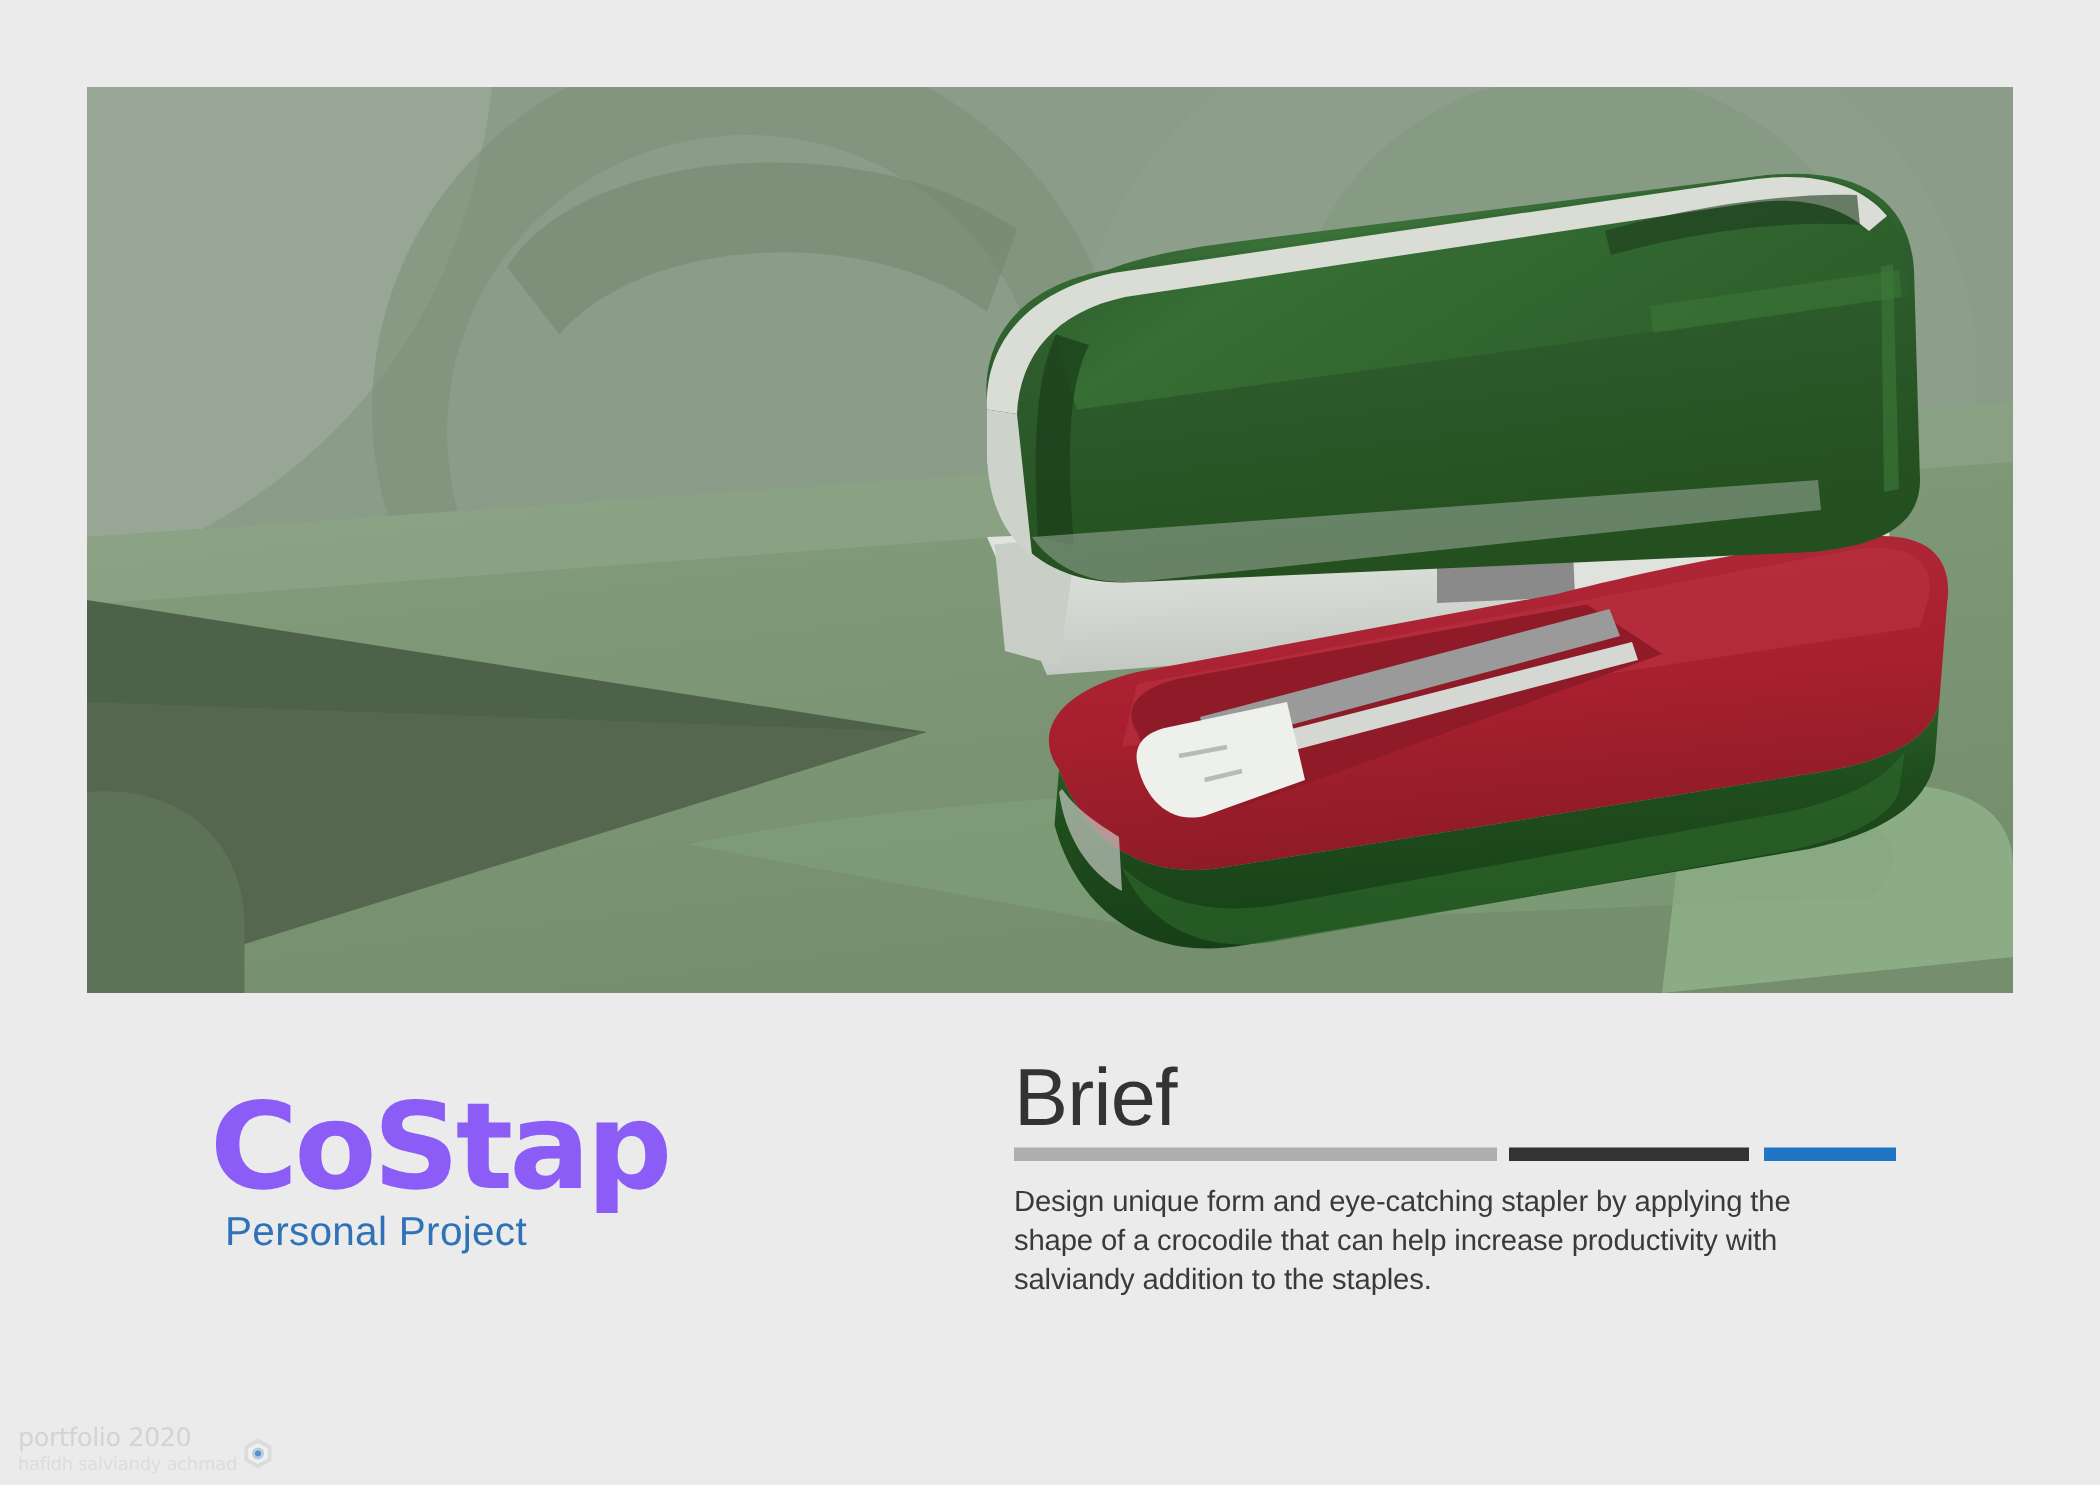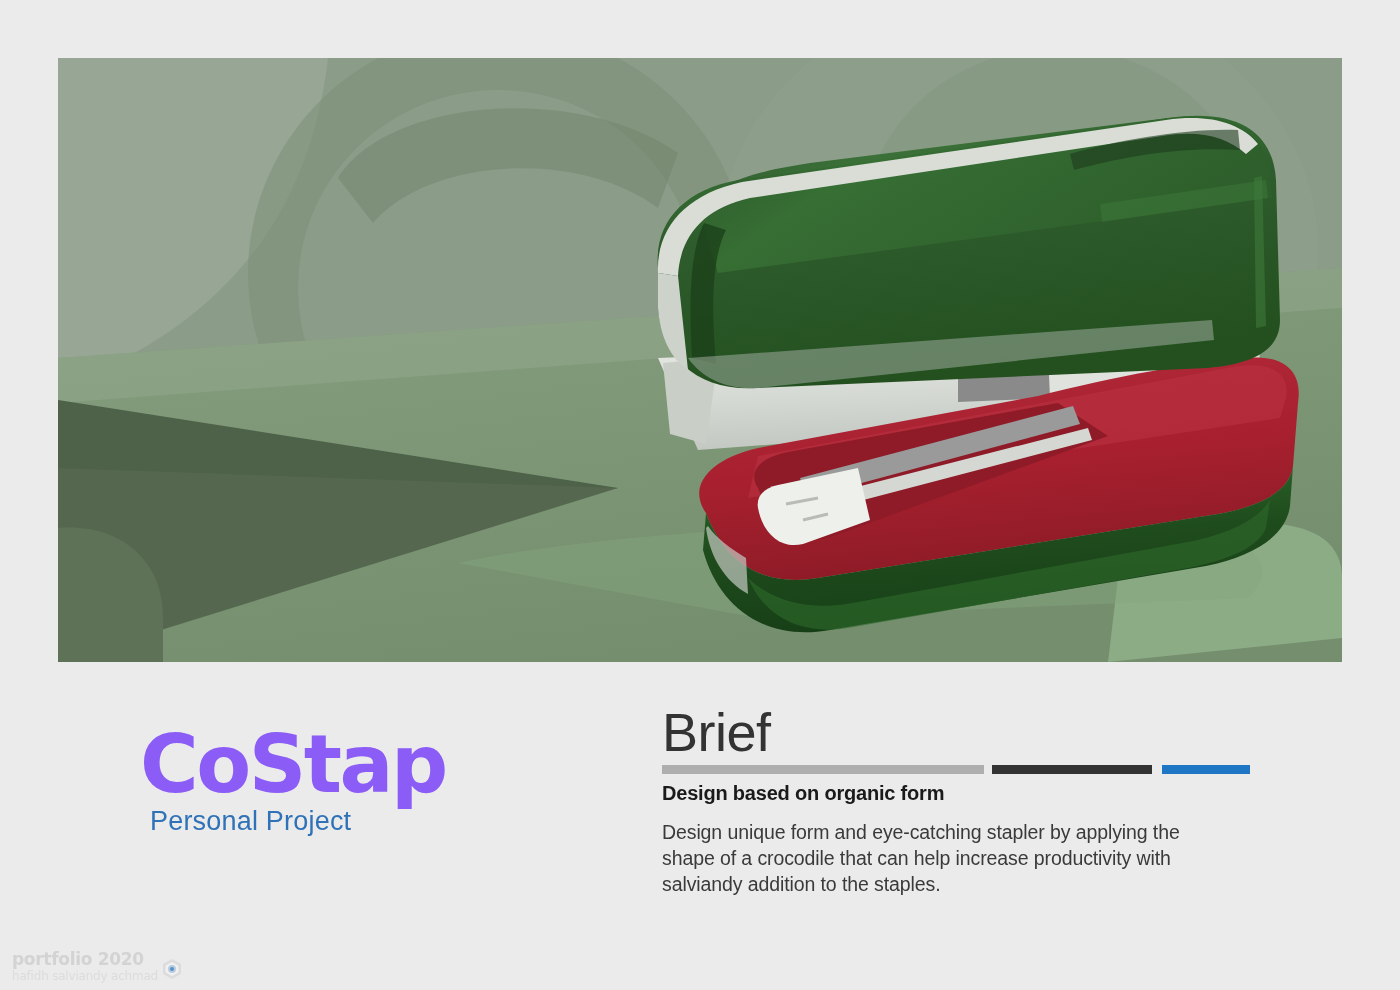--- a/index.html
+++ b/index.html
@@ -47,21 +47,21 @@
     font-size: 27px;
     color: #2f72b8;
     margin: 4px 0 0 10px;
     letter-spacing: 0.2px;
     font-family: "Liberation Sans", sans-serif;
   }
 
   
   #brief-block {
     position: absolute;
-    left: 662px;
+    left: 676px;
     top: 706px;
     width: 600px;
   }
   #brief-heading {
     font-size: 54px;
     font-weight: 400;
     color: #333333;
     margin: 0;
     line-height: 0.98;
     letter-spacing: -0.5px;
@@ -102,21 +102,21 @@
     position: absolute;
     left: 12px;
     bottom: 8px;
     display: flex;
     align-items: flex-end;
     opacity: 1;
   }
   #watermark-text { line-height: 1; }
   #watermark-title {
     font-size: 17px;
-    font-weight: bold;
+    font-weight: normal;
     color: #d3d3d3;
     letter-spacing: -0.3px;
     font-family: "DejaVu Sans", sans-serif;
     margin-top: 40px;
   }
   #watermark-name {
     font-size: 12px;
     color: #dcdcdc;
     letter-spacing: -0.2px;
     margin-top: 2px;
@@ -250,21 +250,20 @@
   <div id="project-subtitle">Personal Project</div>
 </div>
 
 <div id="brief-block">
   <h2 id="brief-heading">Brief</h2>
   <div id="rule-row">
     <span class="rule" id="rule-light"></span>
     <span class="rule" id="rule-dark"></span>
     <span class="rule" id="rule-accent"></span>
   </div>
-  <div id="brief-subheading">Design based on organic form</div>
   <p id="brief-body">Design unique form and eye-catching stapler by applying the shape of a crocodile that can help increase productivity with salviandy addition to the staples.</p>
 </div>
 
 <div id="footer-watermark">
   <div id="watermark-text">
     <div id="watermark-title">portfolio 2020</div>
     <div id="watermark-name">hafidh salviandy achmad</div>
   </div>
   <svg id="watermark-logo" width="24" height="24" viewBox="0 0 24 24">
     <polygon points="12,2 21,7 21,17 12,22 3,17 3,7" fill="#dcdcdc"></polygon>

